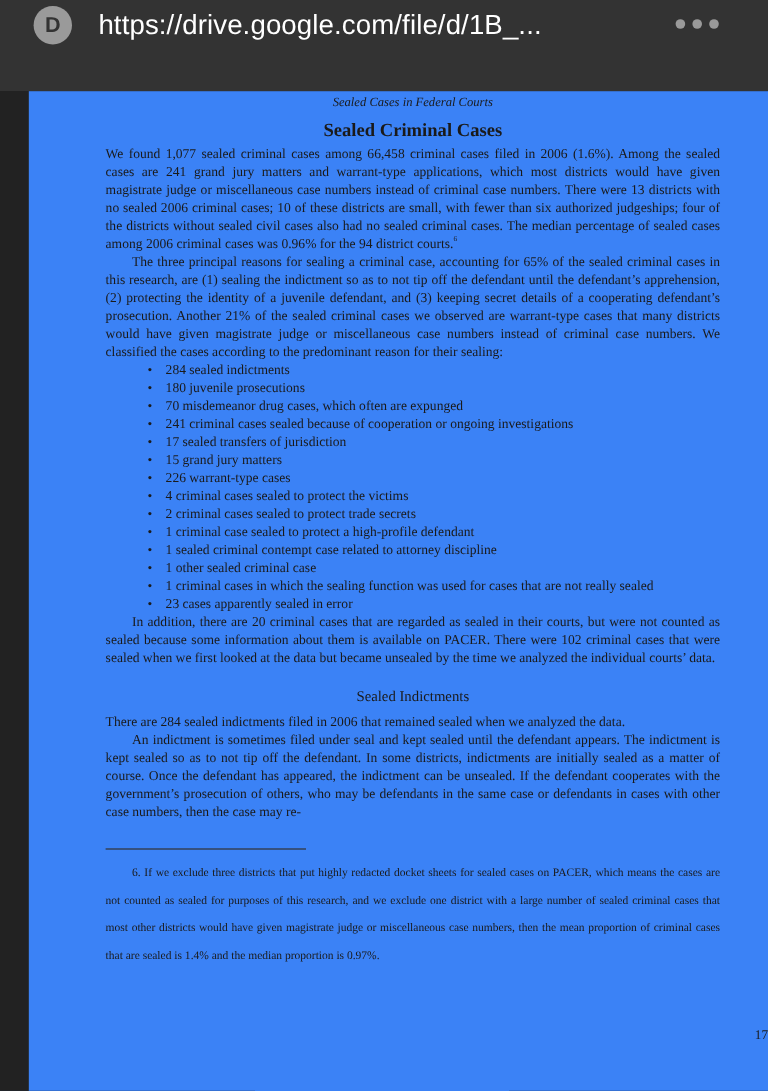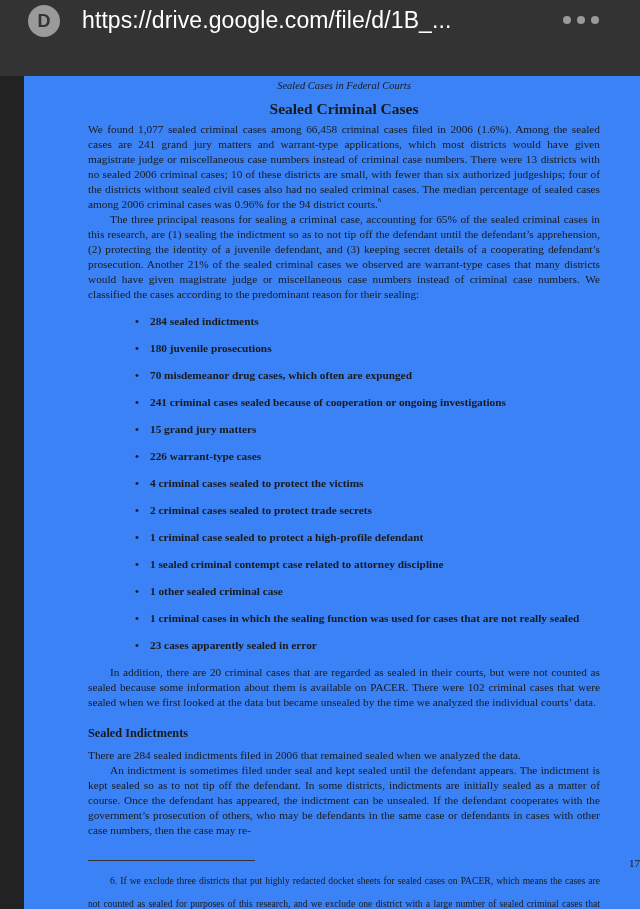--- a/index.html
+++ b/index.html
@@ -52,27 +52,27 @@
       text-align: center; font-weight: bold; font-size: 15.5px;
       margin-top: 6px; height: 20px; line-height: 20px;
     }
     p { margin: 0; text-align: justify; }
     .p1 { margin-top: 3px; }
     .indent { text-indent: 22px; }
     ul.reasons {
       list-style: none; margin: 0; padding: 0 0 0 36px;
     }
     ul.reasons li {
-      position: relative; padding-left: 14px; margin: 12px; font-weight: bold;
+      position: relative; padding-left: 14px; margin: 0;
     }
     ul.reasons li::before {
       content: "•"; position: absolute; left: -1px; top: 0;
     }
     .h2 {
-      font-weight: bold; font-size: 12.3px; margin-top: 15px; height: 16px; line-height: 16px;
+      font-weight: normal; font-size: 12.3px; margin-top: 15px; height: 16px; line-height: 16px; text-align: center;
     }
     .after-h2 { margin-top: 7px; }
     .rule {
       width: 167px; height: 0; border-top: 1px solid #333; margin-top: 22px;
     }
     .footnote {
       font-size: 9.6px; line-height: 23px; margin-top: 8px;
       text-indent: 22px; text-align: justify;
     }
     .page-num {
@@ -103,20 +103,21 @@
 
     <p class="p1"><span>We found 1,077 sealed criminal cases among 66,458 criminal cases filed in 2006 (1.6%). Among the sealed cases are 241 grand jury matters and warrant-type applications, which most districts would have given magistrate judge or miscellaneous case numbers instead of criminal case numbers. There were 13 districts with no sealed 2006 criminal cases; 10 of these districts are small, with fewer than six authorized judgeships; four of the districts without sealed civil cases also had no sealed criminal cases. The median percentage of sealed cases among 2006 criminal cases was 0.96% for the 94 district courts.</span><sup>6</sup></p>
 
     <p class="indent">The three principal reasons for sealing a criminal case, accounting for 65% of the sealed criminal cases in this research, are (1) sealing the indictment so as to not tip off the defendant until the defendant’s apprehension, (2) protecting the identity of a juvenile defendant, and (3) keeping secret details of a cooperating defendant’s prosecution. Another 21% of the sealed criminal cases we observed are warrant-type cases that many districts would have given magistrate judge or miscellaneous case numbers instead of criminal case numbers. We classified the cases according to the predominant reason for their sealing:</p>
 
     <ul class="reasons">
       <li>284 sealed indictments</li>
       <li>180 juvenile prosecutions</li>
       <li>70 misdemeanor drug cases, which often are expunged</li>
       <li>241 criminal cases sealed because of cooperation or ongoing investigations</li>
+      <li>17 sealed transfers of jurisdiction</li>
       <li>15 grand jury matters</li>
       <li>226 warrant-type cases</li>
       <li>4 criminal cases sealed to protect the victims</li>
       <li>2 criminal cases sealed to protect trade secrets</li>
       <li>1 criminal case sealed to protect a high-profile defendant</li>
       <li>1 sealed criminal contempt case related to attorney discipline</li>
       <li>1 other sealed criminal case</li>
       <li>1 criminal cases in which the sealing function was used for cases that are not really sealed</li>
       <li>23 cases apparently sealed in error</li>
     </ul>

